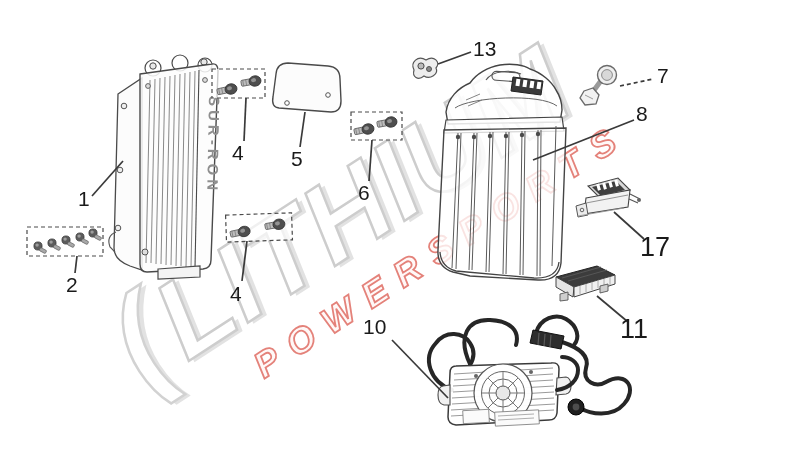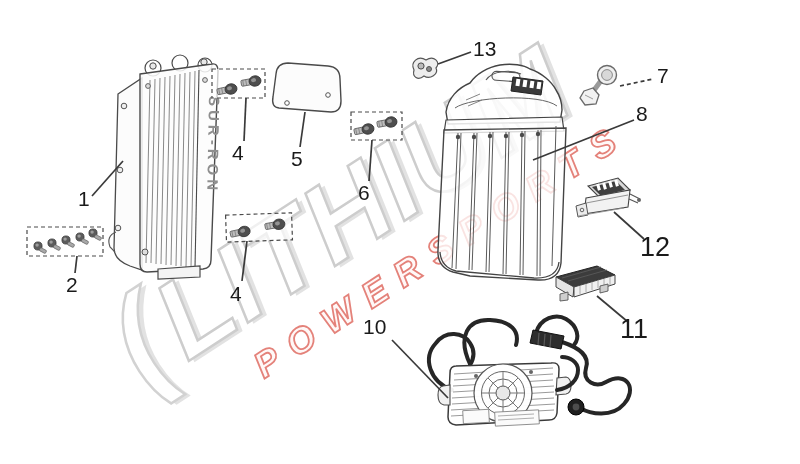--- a/index.html
+++ b/index.html
@@ -307,15 +307,15 @@
   <div class="callout" style="left:66px;  top:274px;">2</div>
   <div class="callout" style="left:232px; top:142px;">4</div>
   <div class="callout" style="left:291px; top:148px;">5</div>
   <div class="callout" style="left:358px; top:182px;">6</div>
   <div class="callout" style="left:230px; top:283px;">4</div>
   <div class="callout" style="left:473px; top:38px;">13</div>
   <div class="callout" style="left:657px; top:65px;">7</div>
   <div class="callout" style="left:636px; top:103px;">8</div>
   <div class="callout" style="left:363px; top:316px;">10</div>
   <div class="callout big" style="left:620px; top:316px;">11</div>
-  <div class="callout big" style="left:640px; top:234px;">12</div>
+  <div class="callout big" style="left:640px; top:234px;">17</div>
 
 </div>
 
 </body></html>

